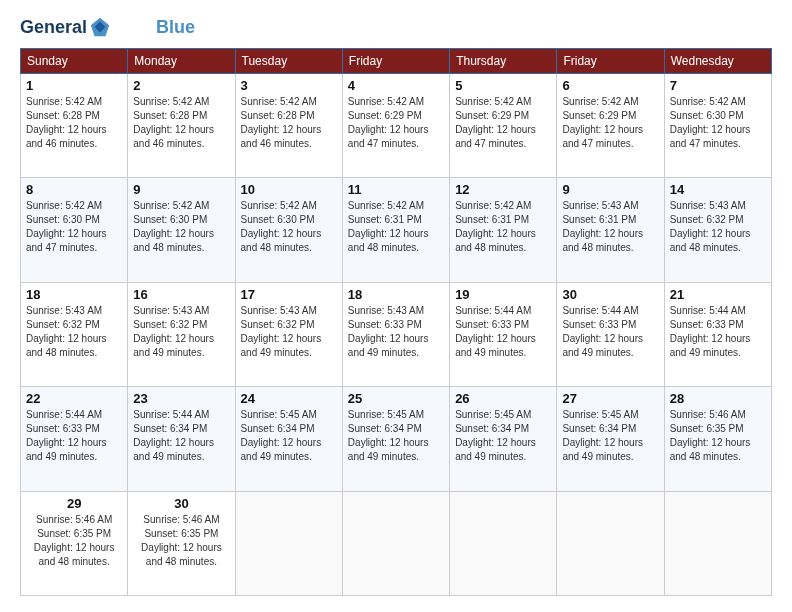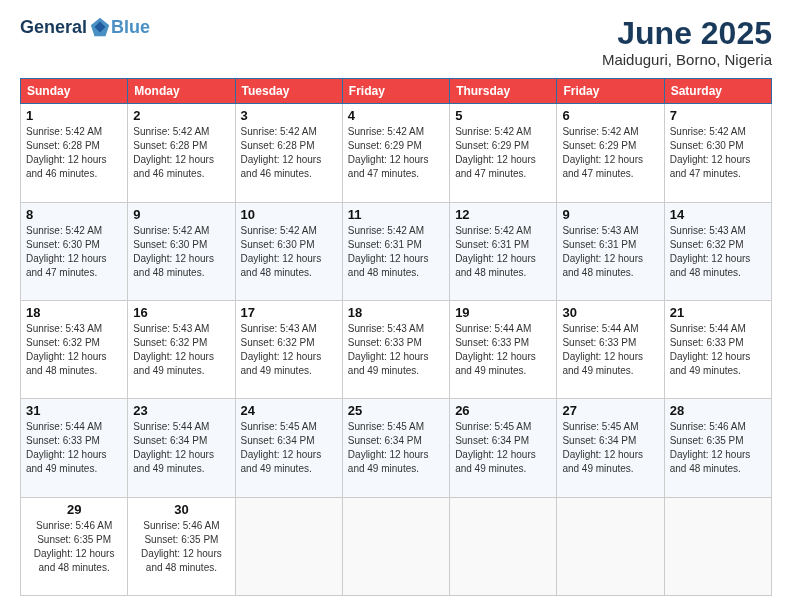--- a/index.html
+++ b/index.html
@@ -29,21 +29,21 @@
       align-items: flex-start;
     }
     .logo-text {
       display: flex;
       align-items: center;
       font-size: 18px;
       font-weight: bold;
       color: #1a3a5c;
     }
     .logo-general { color: #1a3a5c; }
-    .logo-blue { color: #4a90c4; }
+    .logo-blue { color: #4a90c4; margin-left: 45px; }
     .title-block {
       text-align: right;
     }
     .month-title {
       font-size: 32px;
       font-weight: bold;
       color: #1a3a5c;
       line-height: 1.1;
     }
     .location-title {
@@ -52,24 +52,24 @@
       font-weight: normal;
     }
     .calendar {
       flex: 1;
       border: 1px solid #ccc;
       border-collapse: collapse;
       width: 100%;
       table-layout: fixed;
     }
     .calendar th {
-      background-color: #ef4444;
+      background-color: #7f1d1d;
       color: #fff;
       font-size: 12px;
-      font-weight: bold;
+      font-weight: normal;
       text-align: left;
       padding: 5px 6px;
       border: 1px solid #2e6da4;
     }
     .calendar td {
       vertical-align: top;
       border: 1px solid #ccc;
       padding: 4px 5px;
       font-size: 9.5px;
       color: #222;
@@ -109,36 +109,32 @@
           <div style="display: flex; align-items: center;">
             <span class="logo-general" style="color: rgb(26, 58, 92); font-weight: bold; font-size: 18px;">General</span>
             <svg width="22" height="22" viewBox="0 0 24 24" style="margin-left: 2px;">
               <path d="M12 2 L22 10 L18 22 L6 22 L2 10 Z" fill="#4a90c4"></path>
               <path d="M12 6 L18 12 L12 18 L6 12 Z" fill="#1e5a9c"></path>
             </svg>
           </div>
           <span class="logo-blue" style="color: rgb(74, 144, 196); font-weight: bold; font-size: 18px;">Blue</span>
         </div>
     </div>
-    <div class="title-block">
-      <div class="month-title">June 2025</div>
-      <div class="location-title">Maiduguri, Borno, Nigeria</div>
-    </div>
   </div>
 
   <table class="calendar">
     <thead>
       <tr>
         <th>Sunday</th>
         <th>Monday</th>
         <th>Tuesday</th>
         <th>Friday</th>
         <th>Thursday</th>
         <th>Friday</th>
-        <th>Saturday</th>
+        <th>Wednesday</th>
       </tr>
     </thead>
     <tbody id="calendar-body">
     <tr>
           <td>
             <span class="day-num">1</span>
             <div class="day-info" style="white-space: pre-line;">Sunrise: 5:42 AM
 Sunset: 6:28 PM
 Daylight: 12 hours
 and 46 minutes.</div>
@@ -283,21 +279,21 @@
           <td>
             <span class="day-num">21</span>
             <div class="day-info" style="white-space: pre-line;">Sunrise: 5:44 AM
 Sunset: 6:33 PM
 Daylight: 12 hours
 and 49 minutes.</div>
           </td>
         </tr>
         <tr>
           <td>
-            <span class="day-num">31</span>
+            <span class="day-num">22</span>
             <div class="day-info" style="white-space: pre-line;">Sunrise: 5:44 AM
 Sunset: 6:33 PM
 Daylight: 12 hours
 and 49 minutes.</div>
           </td>
           <td>
             <span class="day-num">23</span>
             <div class="day-info" style="white-space: pre-line;">Sunrise: 5:44 AM
 Sunset: 6:34 PM
 Daylight: 12 hours

